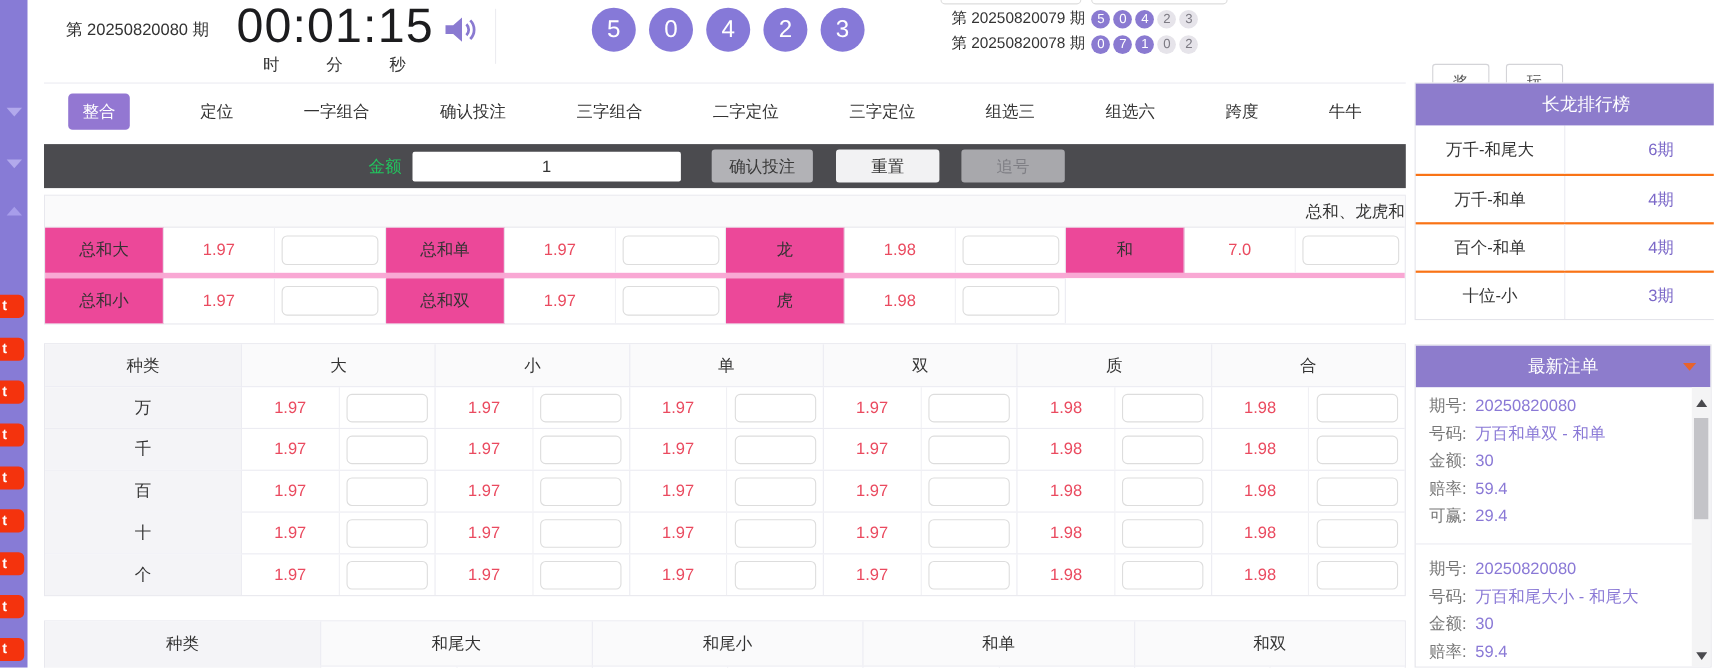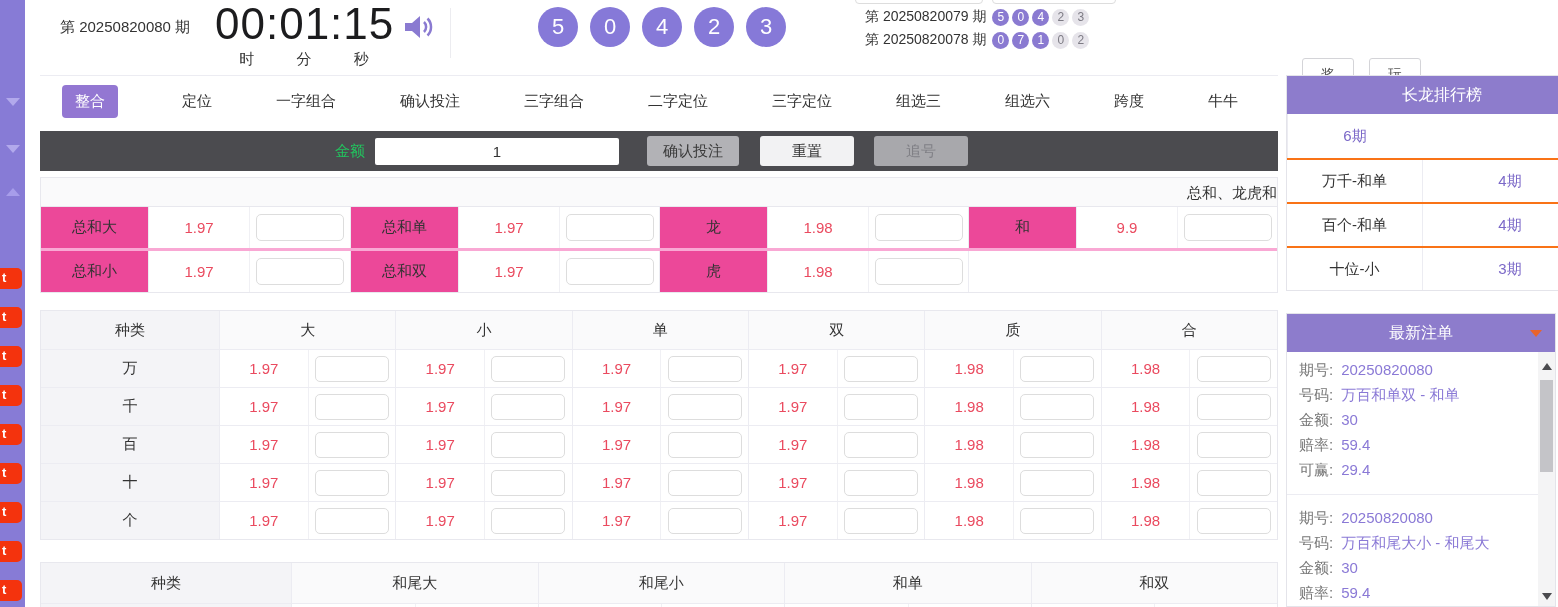--- a/index.html
+++ b/index.html
@@ -43,21 +43,21 @@
   .amount-label { color:#22c55e; font-size:15px; margin-left:295px; }
   .amount-input { width:244px; height:27px; margin-left:10px; border:none; border-radius:2px; text-align:center; font-size:15px; color:#333; background:#fff; }
   .bar-btn { height:30px; border:none; border-radius:3px; font-size:15px; }
   .btn-confirm { margin-left:28px; width:92px; background:#b2b2b6; color:#3a3a3a; }
   .btn-reset   { margin-left:21px; width:94px; background:#f2f2f3; color:#333; }
   .btn-chase   { margin-left:20px; width:94px; background:#a8a8ac; color:#7f7f85; }
   
   .sum-section { margin-top:6px; border:1px solid #e8e8ee; }
   .sum-title { height:29px; line-height:29px; text-align:right; background:#fafafb; border-bottom:1px solid #e8e8ee; font-size:15px; color:#333; }
   .sum-row { display:grid; grid-template-columns:repeat(4,1fr); }
-  .sum-row + .sum-row { border-top:3px solid #f9a8d4; }
+  .sum-row + .sum-row { border-top:5px solid #f9a8d4; }
   .sum-group { display:grid; grid-template-columns:108px 100px 1fr; height:41px; }
   .sum-group + .sum-group { border-left:1px solid #ececf2; }
   .cell-label { background:#ec4899; display:flex; align-items:center; justify-content:center; font-size:15px; color:#333; border-right:1px solid #ececf2; }
   .cell-odds { display:flex; align-items:center; justify-content:center; font-size:15px; color:#ea4a5f; cursor:pointer; }
   .cell-input { display:flex; align-items:center; justify-content:center; border-left:1px solid #f0f0f4; }
   .bet-input { width:88px; height:27px; border:1px solid #ddd; border-radius:5px; text-align:center; font-size:14px; }
   .sum-empty { background:#fff; }
   
   .main-table { margin-top:17px; border:1px solid #e8e8ee; }
   .mt-head { display:grid; grid-template-columns:178px repeat(6,1fr); height:38px; background:#fafafb; }
@@ -203,21 +203,21 @@
       </div>
       <div class="sum-group">
         <div class="cell-label">龙</div>
         <div class="cell-odds">1.98</div>
         <div class="cell-input">
             <input class="bet-input" style="">
           </div>
       </div>
       <div class="sum-group">
         <div class="cell-label">和</div>
-        <div class="cell-odds">9.9</div>
+        <div class="cell-odds">7.0</div>
         <div class="cell-input">
             <input class="bet-input" style="">
           </div>
       </div>
     </div>
     <div class="sum-row">
       <div class="sum-group">
         <div class="cell-label">总和小</div>
         <div class="cell-odds">1.97</div>
         <div class="cell-input">
@@ -476,20 +476,21 @@
           <div class="cell-input"></div>
         </div>
     </div>
   </div>
 
 </div>
 
 <div class="rank-panel">
   <div class="panel-head">长龙排行榜</div>
   <div class="rank-row">
+    <div class="rank-name">万千-和尾大</div>
     <div class="rank-count">6期</div>
   </div>
   <div class="rank-row">
     <div class="rank-name">万千-和单</div>
     <div class="rank-count">4期</div>
   </div>
   <div class="rank-row">
     <div class="rank-name">百个-和单</div>
     <div class="rank-count">4期</div>
   </div>

